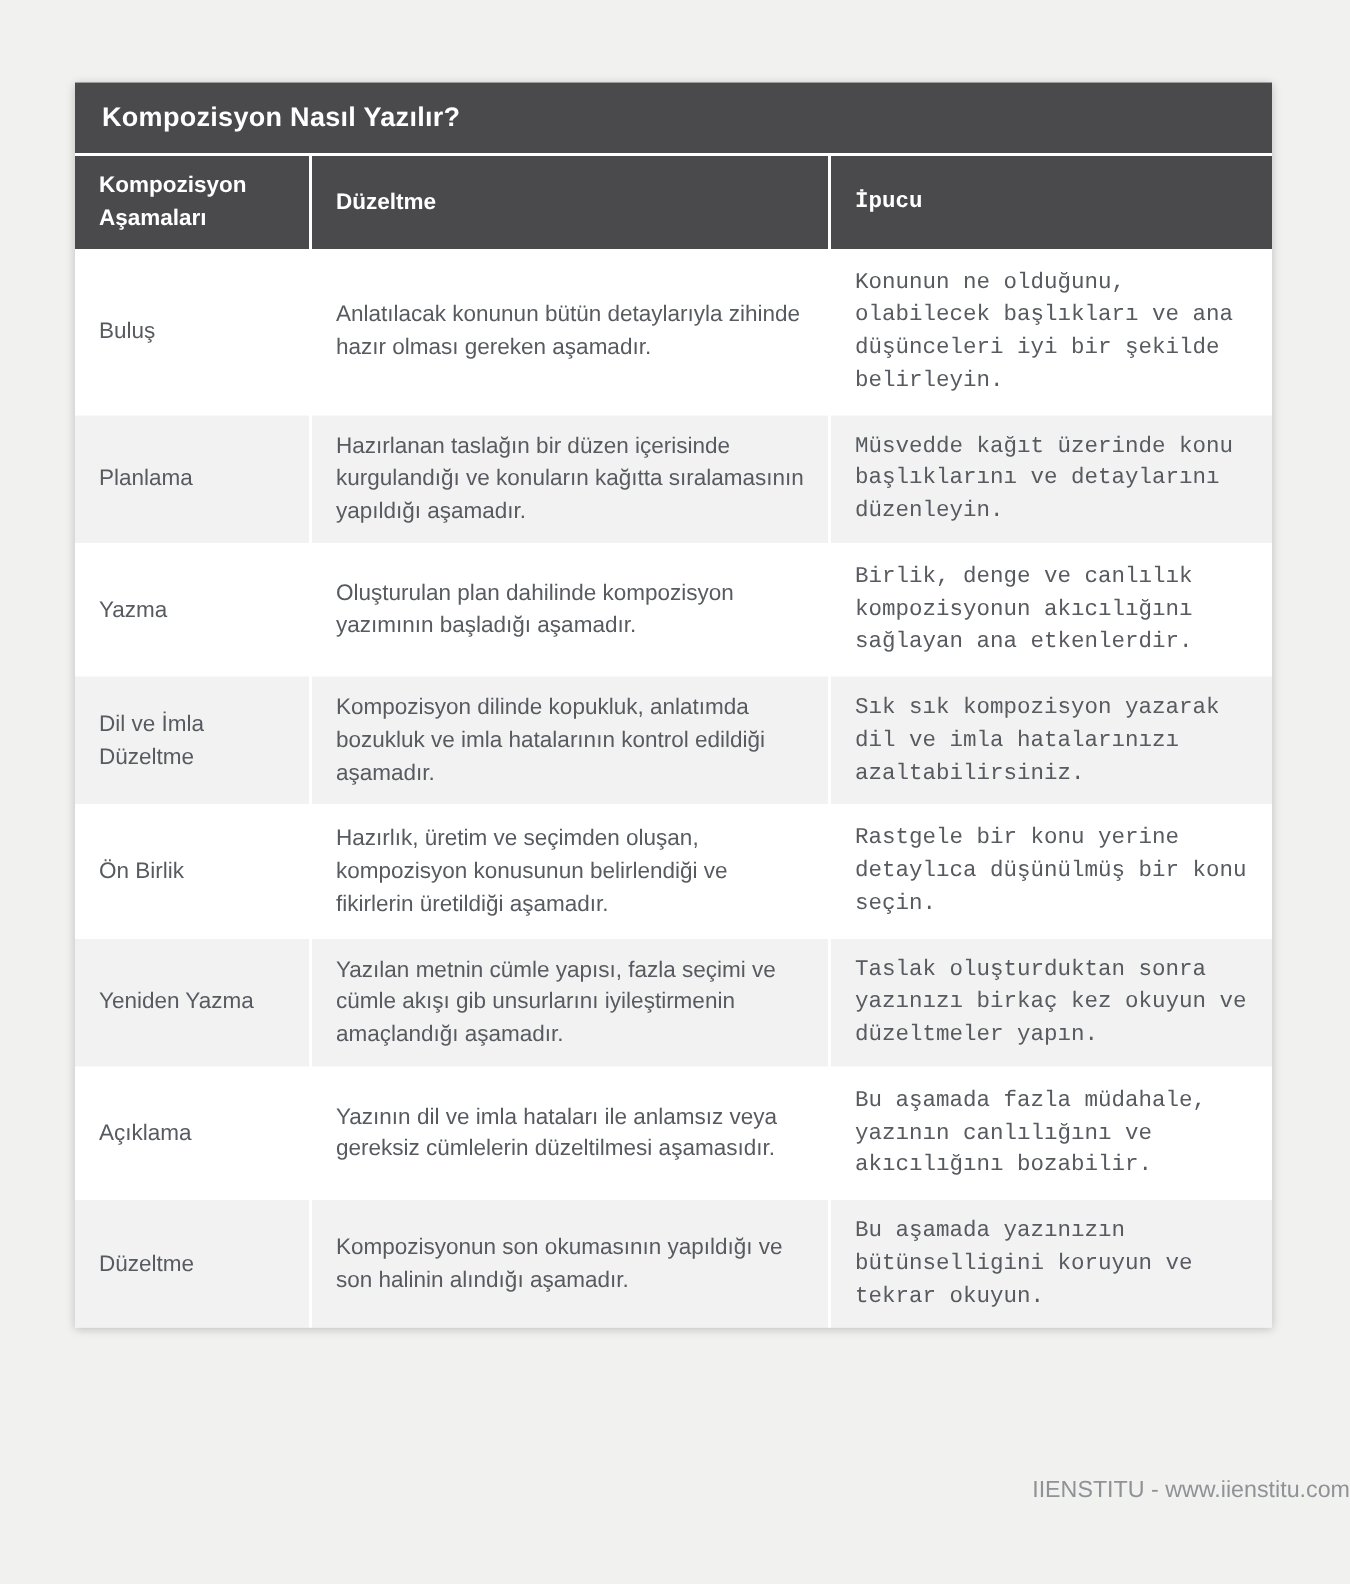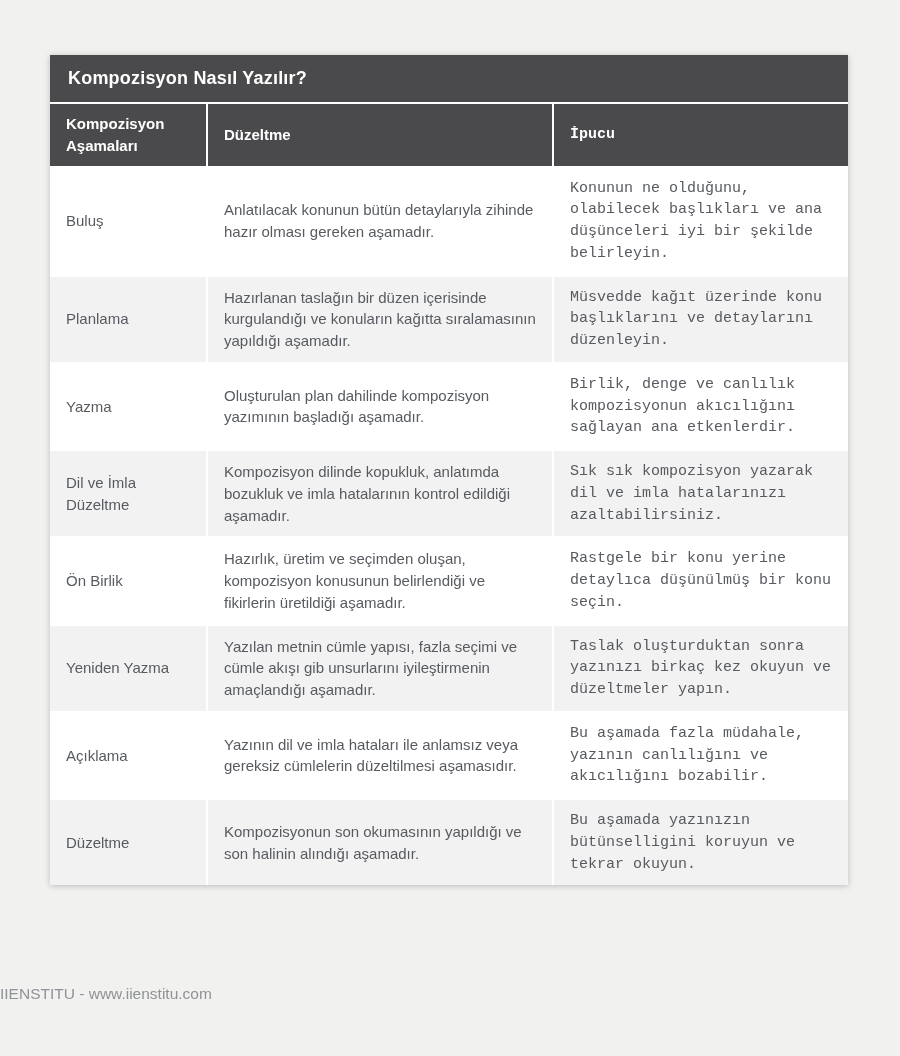--- a/index.html
+++ b/index.html
@@ -57,21 +57,21 @@
   th:last-child,  td:last-child  { border-right: 0; font-family: Liberation Mono, monospace; }
   tbody tr:last-child td { border-bottom: 0; }
   col.c1 { width: 157px; }
   col.c2 { width: 346px; }
   col.c3 { width: 295px; }
   .footer {
     position: absolute;
     top: 985px;
     left: 0;
     width: 900px;
-    text-align: left;
+    text-align: right;
     color: #8f9296;
     font-size: 15.5px;
   }
 </style>
 </head>
 <body>
 
 <div class="card">
   <div class="title-bar">Kompozisyon Nasıl Yazılır?</div>
   <table>

